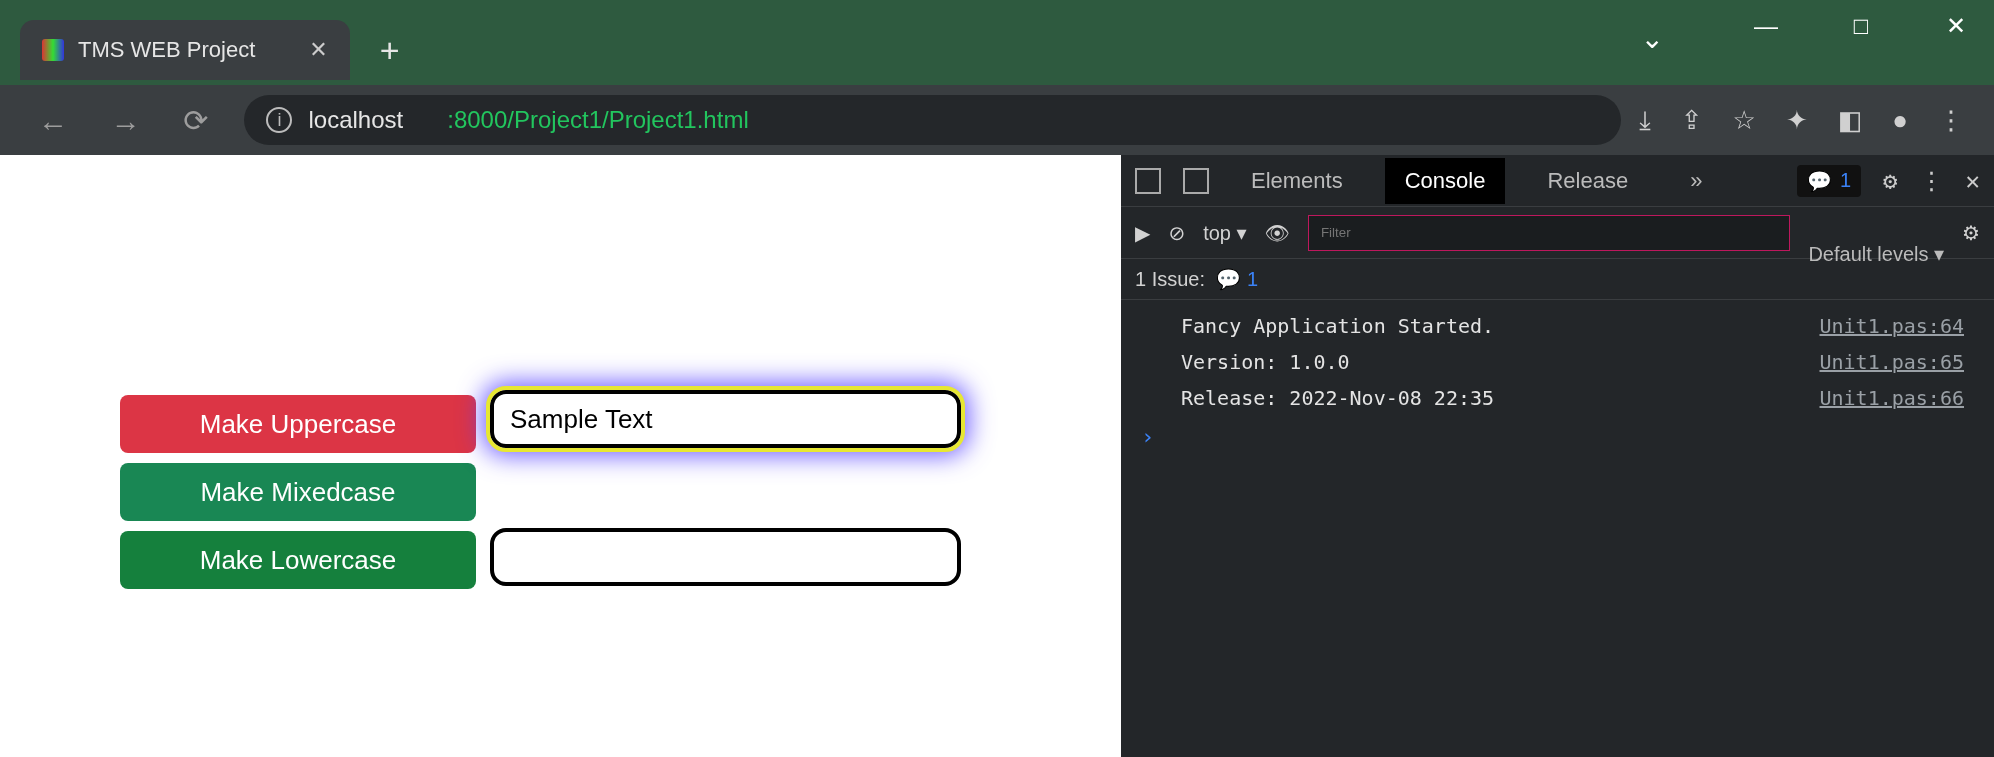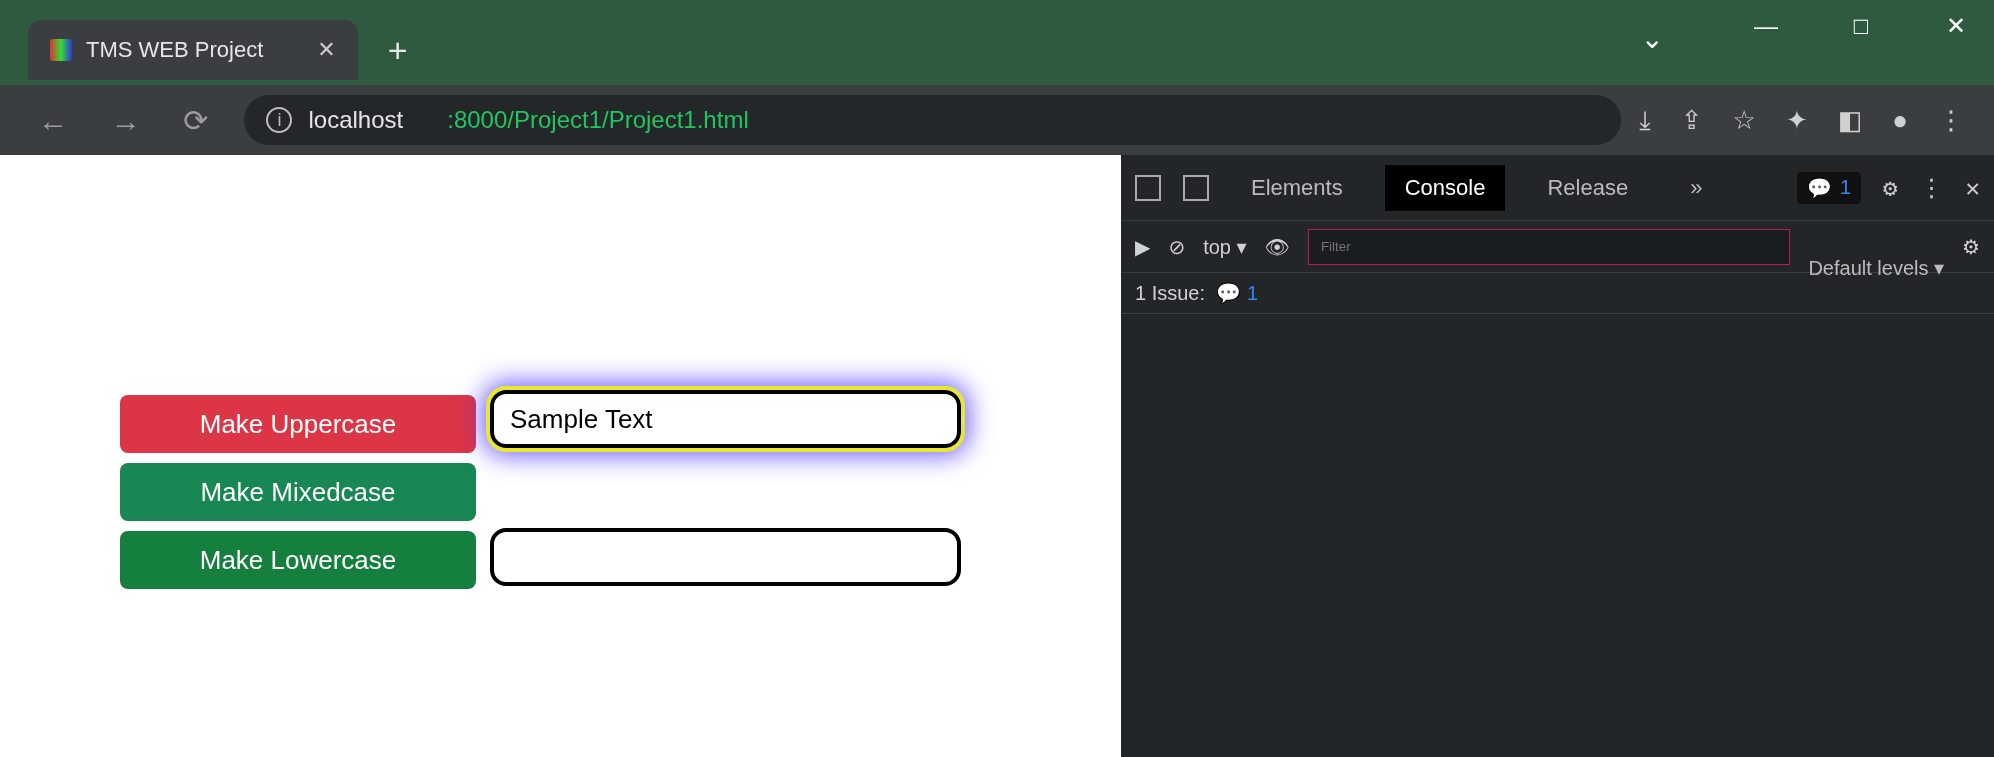--- a/index.html
+++ b/index.html
@@ -5,21 +5,21 @@
   * { box-sizing: border-box; margin: 0; padding: 0; }
   html, body { width: 1994px; height: 757px; font-family: "Segoe UI", Arial, sans-serif; background: #2e5a3f; overflow: hidden; }
 
   
   .window-chrome { position: absolute; top: 0; left: 0; right: 0; height: 85px; background: #2e5a3f; }
   .win-controls { position: absolute; top: 12px; right: 18px; display: flex; gap: 55px; color: #fff; font-size: 24px; }
   .win-controls span { width: 40px; text-align: center; cursor: default; }
   .dropdown-caret { position: absolute; top: 22px; right: 330px; color: #fff; font-size: 28px; }
 
   .tab-strip { position: absolute; top: 18px; left: 20px; height: 62px; display: flex; align-items: flex-end; }
-  .tab { display: flex; align-items: center; gap: 14px; padding: 0 22px; height: 60px; background: #3a3e41; border-radius: 14px 14px 0 0; color: #e6e6e6; font-size: 22px; margin-left: 8px; }
+  .tab { display: flex; align-items: center; gap: 14px; padding: 0 22px; height: 60px; background: #3a3e41; border-radius: 14px 14px 0 0; color: #e6e6e6; font-size: 22px; }
   .tab .favicon { width: 22px; height: 22px; background: linear-gradient(90deg,#d33,#3d3,#33d); border-radius: 3px; }
   .tab .close { font-size: 22px; color: #ccc; margin-left: 40px; }
   .new-tab { margin-left: 30px; color: #e6e6e6; font-size: 34px; padding-bottom: 10px; }
 
   
   .addr-bar { position: absolute; top: 85px; left: 0; right: 0; height: 70px; background: #3a3e41; display: flex; align-items: center; padding: 0 20px; color: #c9c9c9; font-size: 24px; gap: 18px; }
   .nav-btns span { margin: 0 18px; font-size: 30px; color: #9d9d9d; }
   .addr-field { flex: 1; display: flex; align-items: center; background: #24272a; border-radius: 40px; height: 50px; padding: 0 22px; gap: 16px; font-size: 24px; }
   .addr-field .info-icon { width: 26px; height: 26px; border: 2px solid #bcbcbc; border-radius: 50%; display: flex; align-items: center; justify-content: center; font-size: 18px; color: #bcbcbc; }
   .addr-field .url-host { color: #e6e6e6; }
@@ -34,21 +34,21 @@
   .btn.red   { background: #dc3545; }
   .btn.green { background: #198754; }
   .btn.blue  { background: #15803d; }
 
   .input-stack { position: absolute; top: 235px; left: 490px; display: flex; flex-direction: column; gap: 80px; }
   .text-input { width: 471px; height: 58px; border: 4px solid #000; border-radius: 16px; font-size: 26px; padding: 0 16px; background: #fff; }
   .text-input.focused { outline: 4px solid #e7e732; box-shadow: 0 0 25px 8px rgba(80,60,255,0.8); }
 
   
   .devtools { position: absolute; top: 155px; left: 1121px; right: 0; bottom: 0; background: #232629; color: #d2d2d2; font-family: Menlo, Consolas, monospace; font-size: 20px; }
-  .dt-top { display: flex; align-items: center; height: 66px; border-bottom: 1px solid #3a3d40; padding: 8px 14px; gap: 22px; }
+  .dt-top { display: flex; align-items: center; height: 52px; border-bottom: 1px solid #3a3d40; padding: 8px 14px; gap: 22px; }
   .dt-top .pick, .dt-top .dev { width: 26px; height: 26px; border: 2px solid #aaa; }
   .dt-tab { padding: 10px 20px; font-family: "Segoe UI", Arial, sans-serif; font-size: 22px; color: #bbb; }
   .dt-tab.active { background: #000; color: #fff; }
   .dt-issue-badge { margin-left: auto; display: flex; align-items: center; gap: 8px; background: #111; border-radius: 4px; padding: 4px 10px; color: #3b82f6; font-family: "Segoe UI", Arial, sans-serif; }
   .dt-gear, .dt-more, .dt-close { font-size: 24px; color: #ccc; }
 
   .dt-toolbar { display: flex; align-items: center; height: 52px; border-bottom: 1px solid #3a3d40; padding: 0 14px; gap: 18px; font-family: "Segoe UI", Arial, sans-serif; font-size: 20px; }
   .dt-toolbar .ctx { display: flex; align-items: center; gap: 6px; }
   .dt-filter { flex: 1; background: #1a1d1f; border: 1px solid #be185d; height: 36px; padding: 0 12px; color: #bbb; }
   .dt-levels { color: #bbb; margin-top: 43px; }
@@ -139,13 +139,28 @@
     <input class="dt-filter" placeholder="Filter" style="">
     <span class="dt-levels">Default levels ▾</span>
     <span>⚙</span>
   </div>
 
   <div class="dt-issuebar">
     <span>1 Issue:</span>
     <span class="chip">💬 <span>1</span></span>
   </div>
 
+  <div class="dt-console">
+    <div class="dt-row">
+      <span class="msg">Fancy Application Started.</span>
+      <span class="src">Unit1.pas:64</span>
+    </div>
+    <div class="dt-row">
+      <span class="msg">Version: 1.0.0</span>
+      <span class="src">Unit1.pas:65</span>
+    </div>
+    <div class="dt-row">
+      <span class="msg">Release: 2022-Nov-08 22:35</span>
+      <span class="src">Unit1.pas:66</span>
+    </div>
+    <div class="dt-prompt">›</div>
+  </div>
 </div>
 
 </body></html>

